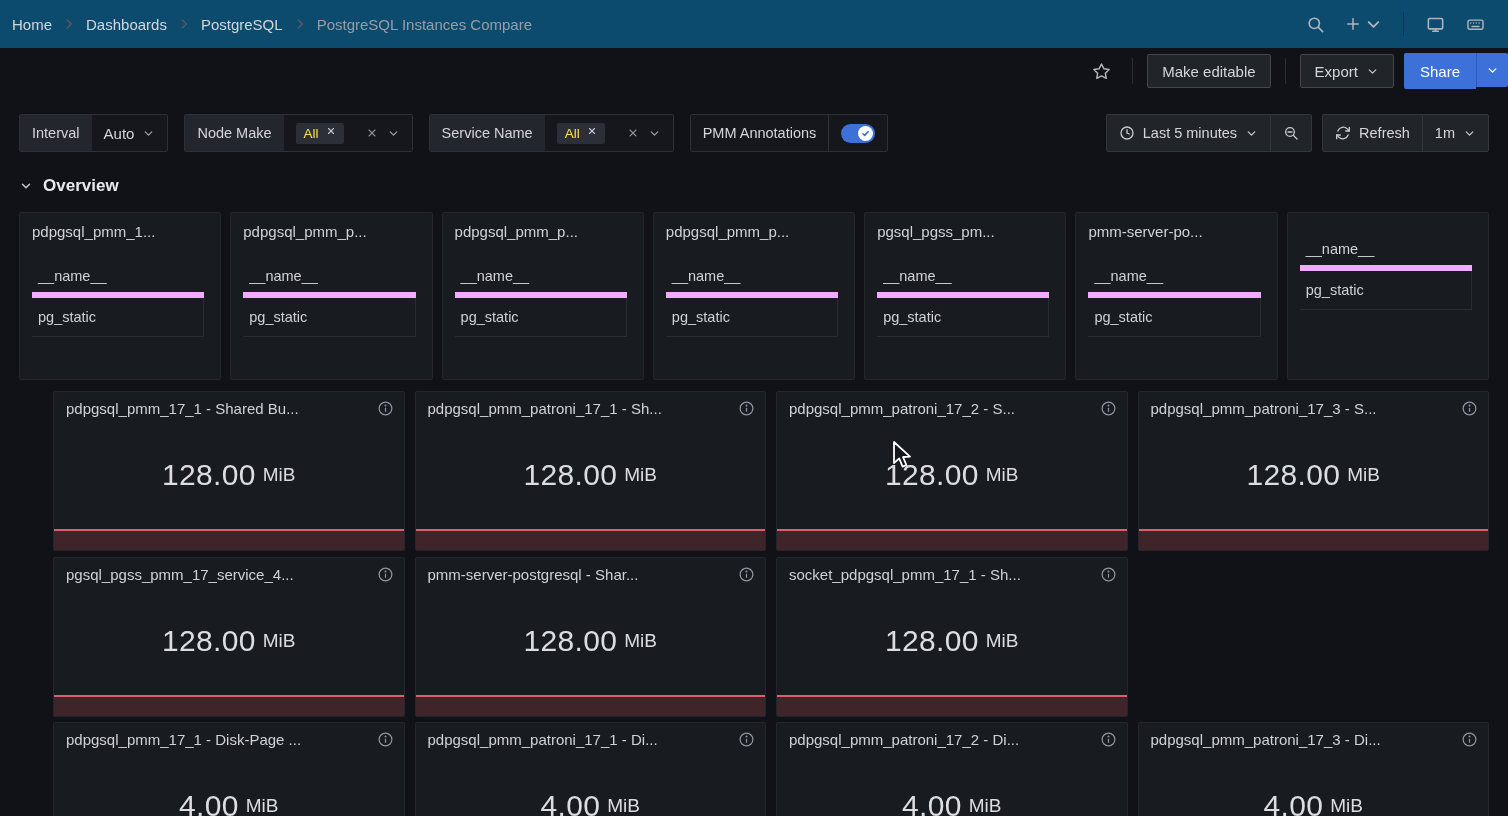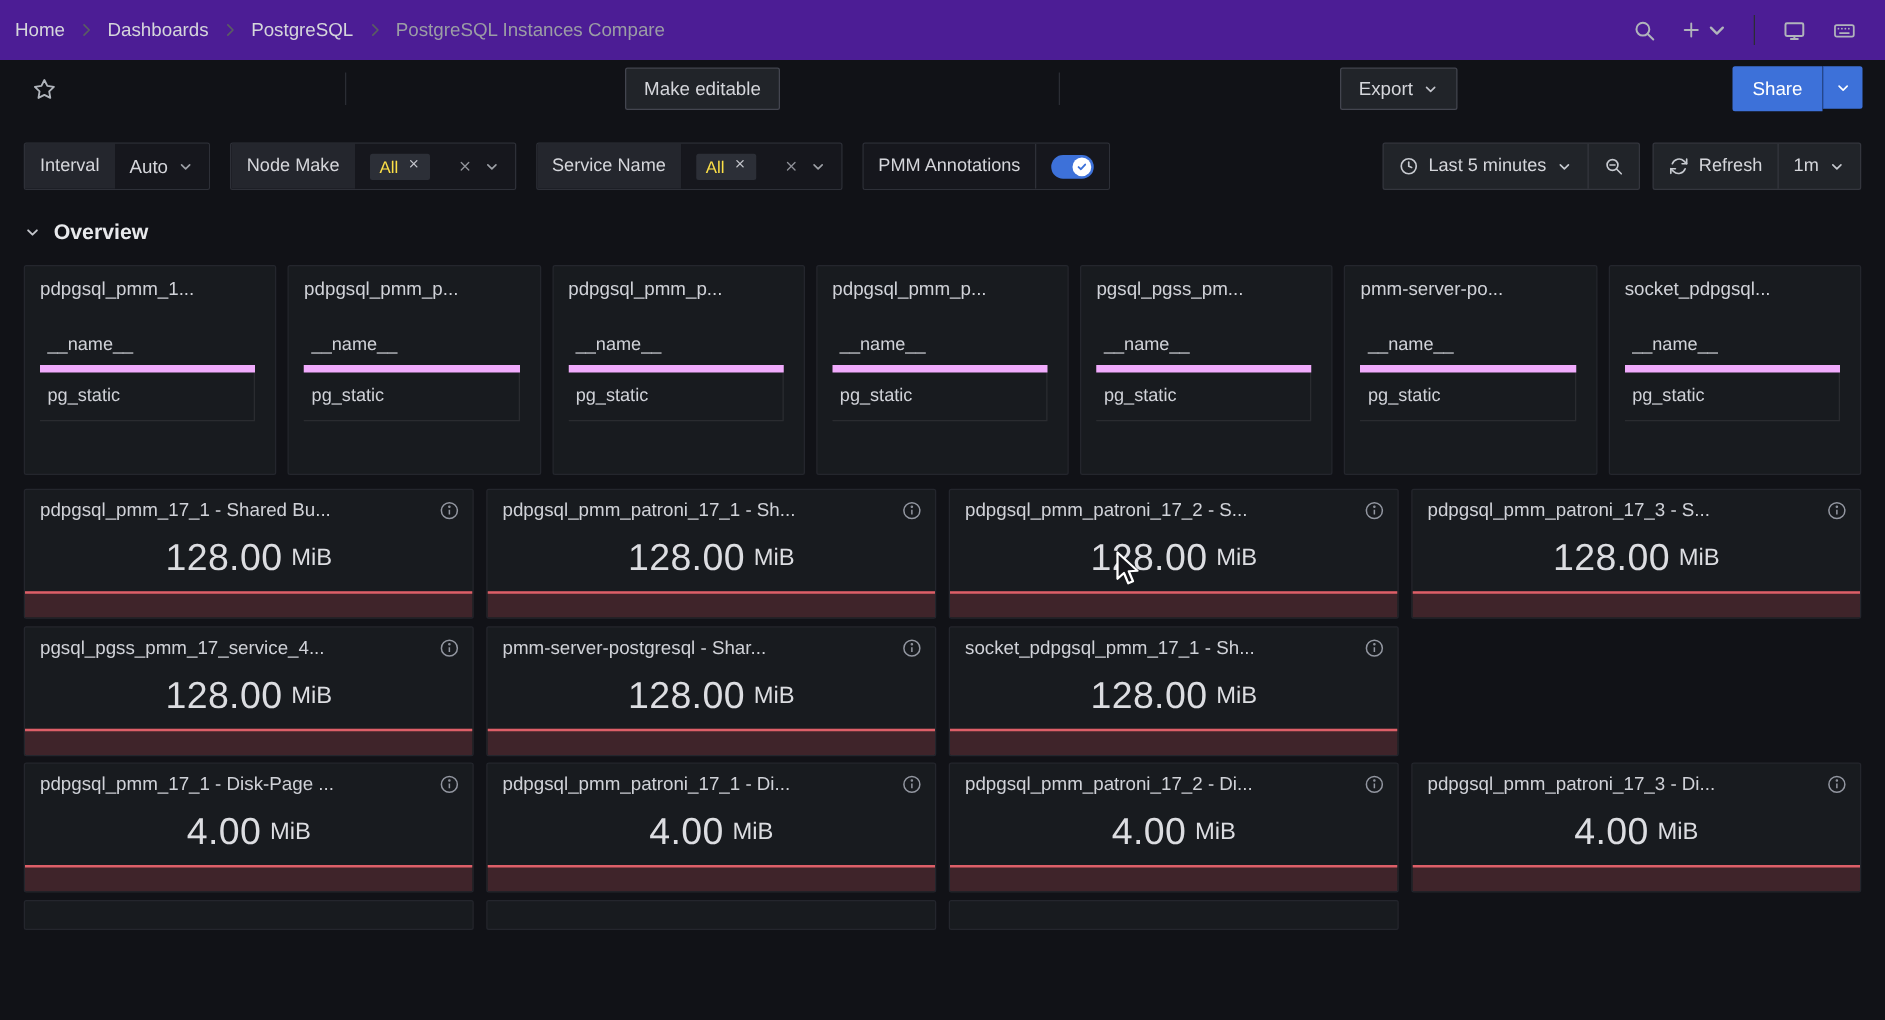--- a/index.html
+++ b/index.html
@@ -8,40 +8,40 @@
     background:#111217;
     font-family:"Liberation Sans","DejaVu Sans",sans-serif;
     color:#ccccdc;
     position:relative;
   }
   svg { display:block; }
 
   
   .topnav {
     height:48px; display:flex; align-items:center;
-    padding:0 16px 0 12px; background:#4c1d95;
+    padding:0 16px 0 12px; background:#0c4a6e;
   }
   .breadcrumb { display:flex; align-items:center; gap:10px; font-size:15px; }
   .crumb { color:#d5d6db; cursor:pointer; }
   .crumb-sep { color:#5a5c63; width:14px; height:14px; }
   .crumb-current { color:#9b9da5; }
   .topnav-right { margin-left:auto; display:flex; align-items:center; gap:6px; color:#aeb4bc; }
   .iconbtn {
     width:34px; height:34px; display:flex; align-items:center; justify-content:center;
     border-radius:2px; color:#b0b4bb; cursor:pointer;
   }
   .iconbtn svg { width:19px; height:19px; }
   .nav-divider { width:1px; height:24px; background:#2b2d34; margin:0 8px; }
   .plus-group { display:flex; align-items:center; gap:2px; cursor:pointer; }
   .chev-mini { width:13px; height:13px; color:#b0b4bb; }
 
   
   .toolbar {
-    height:46px; display:flex; align-items:center; justify-content:space-between;
-    padding:0 18px; gap:10px;
+    height:46px; display:flex; align-items:center; justify-content:flex-end;
+    padding:0 0; gap:10px;
   }
   .tb-divider { width:1px; height:26px; background:#2b2d34; margin:0 4px; }
   .btn {
     height:34px; display:flex; align-items:center; gap:8px;
     padding:0 14px; font-size:15px; color:#d5d6db;
     background:#212429; border:1px solid #43454f; border-radius:2px; cursor:pointer;
   }
   .btn .chev { width:13px; height:13px; color:#c2c4cb; }
   .share-group { display:flex; }
   .btn-primary {
@@ -128,21 +128,21 @@
     padding:6px 6px 8px 6px; color:#d0d2d8; font-weight:500;
     border-bottom:6px solid #f0abfc;
   }
   .mini-td {
     padding:11px 6px; color:#d0d2d8;
     border-right:1px solid rgba(255,255,255,0.08);
     border-bottom:1px solid rgba(255,255,255,0.08);
   }
 
   .stat-grid {
-    display:grid; grid-template-columns:repeat(4,1fr); gap:10px; height:104px;
+    display:grid; grid-template-columns:repeat(4,1fr); gap:10px; height:160px;margin-left:34px;
   }
   .stat-grid.r1 { margin-top:11px; }
   .stat-grid.r2 { margin-top:6px; }
   .stat-grid.r3 { margin-top:5px; }
   .stat-panel { display:flex; flex-direction:column; }
   .stat-header {
     display:flex; align-items:center; justify-content:space-between;
     padding:8px 10px 0 12px;
   }
   .stat-title {
@@ -406,21 +406,20 @@
         </div>
     </div>
     <div class="panel">
       <div class="mini-title">pmm-server-po...</div>
       <div class="mini-table">
           <div class="mini-th">__name__</div>
           <div class="mini-td">pg_static</div>
         </div>
     </div>
     <div class="panel">
-      <div class="mini-title">socket_pdpgsql...</div>
       <div class="mini-table">
           <div class="mini-th">__name__</div>
           <div class="mini-td">pg_static</div>
         </div>
     </div>
   </div>
 
   <div class="stat-grid r1">
     <div class="panel stat-panel">
       <div class="stat-header">

